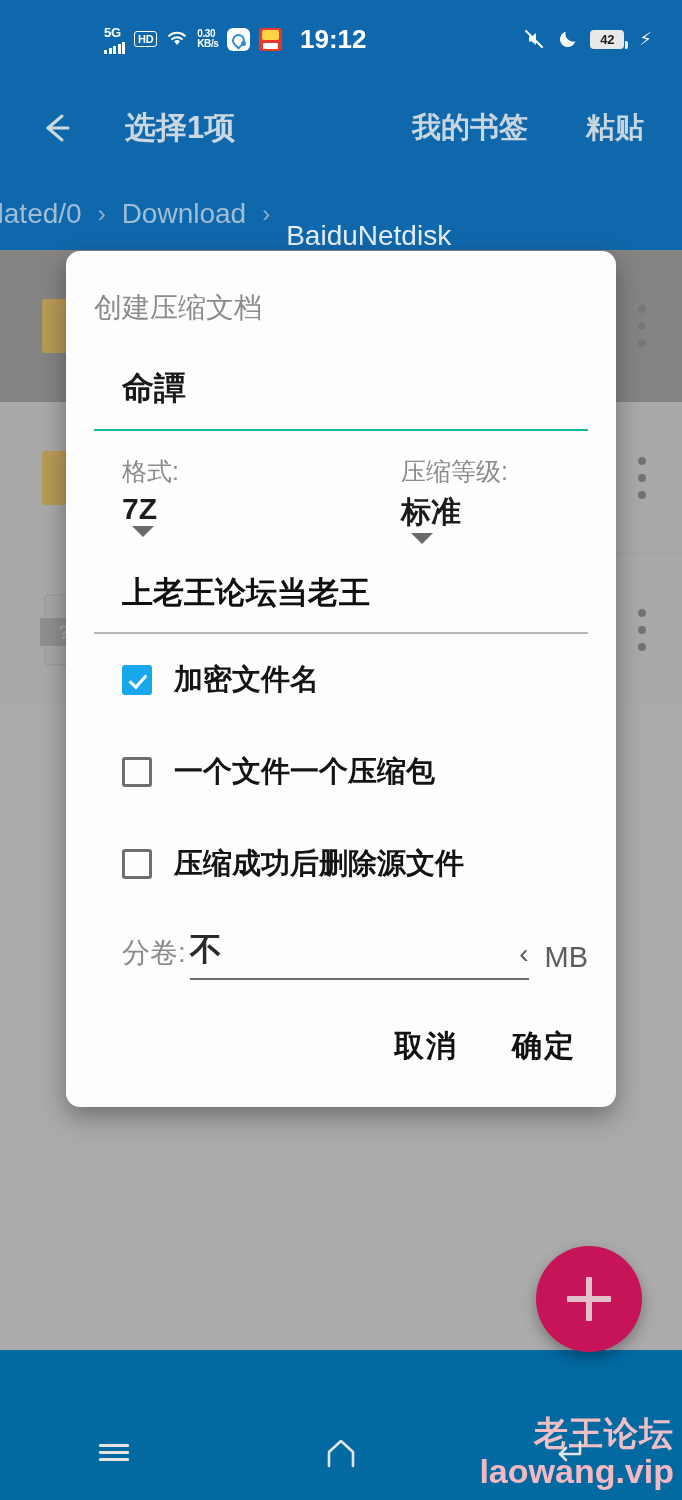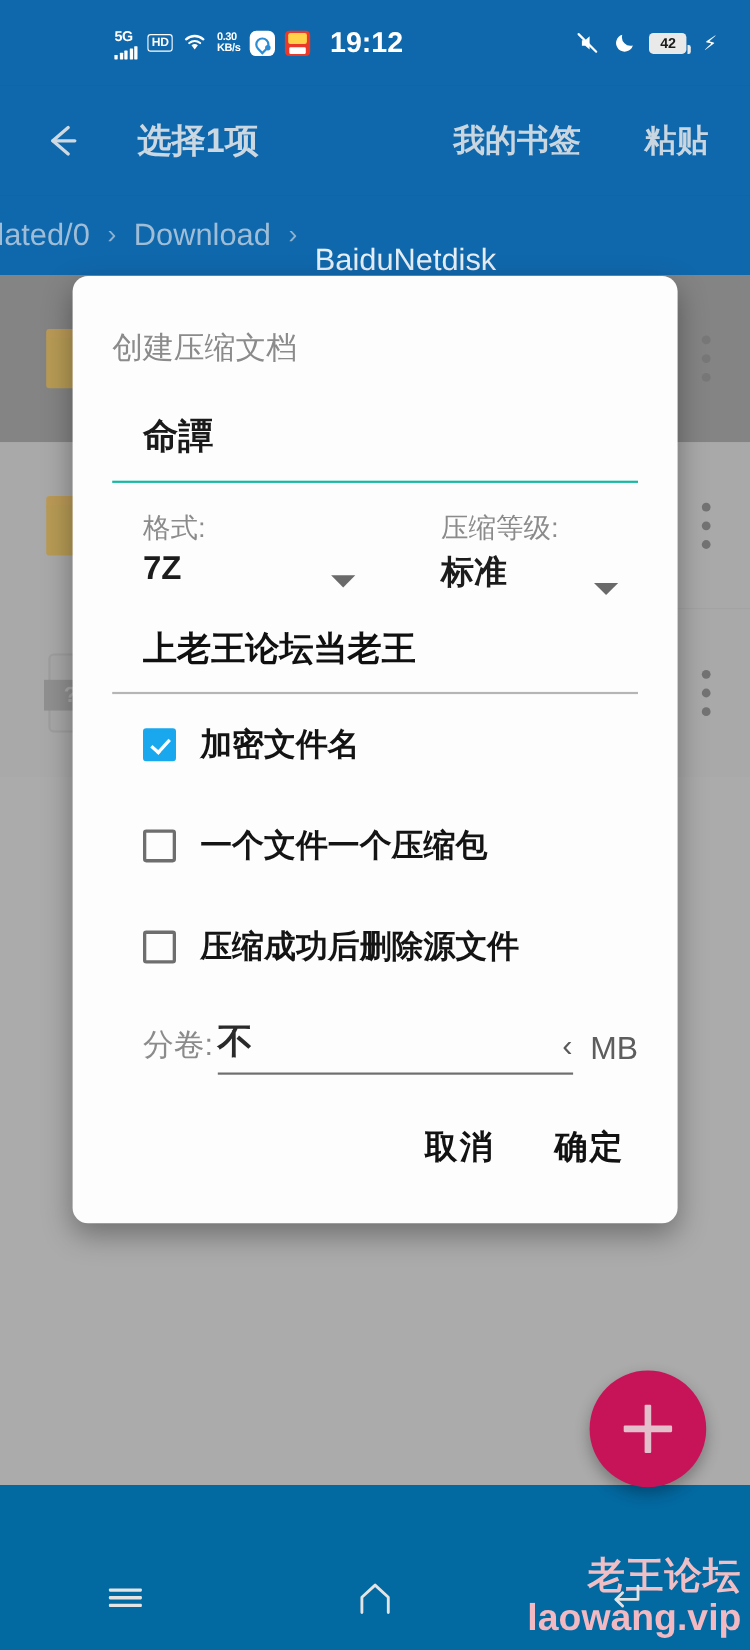--- a/index.html
+++ b/index.html
@@ -325,21 +325,21 @@
 
   
   #dialog {
     position: absolute;
     left: 66px; top: 251px;
     width: 550px;
     background: #fdfdfd;
     border-radius: 14px;
     box-shadow: 0 10px 26px rgba(0,0,0,0.35);
     box-sizing: border-box;
-    padding: 8px;
+    padding: 0;
   }
   #dialog-title {
     color: #8b8b8b;
     font-size: 28px;
     font-weight: normal;
     padding: 38px 0 0 28px;
   }
   #archive-name-field {
     margin: 40px 28px 0 28px;
     padding-left: 28px;
@@ -356,23 +356,24 @@
   .opt-col { width: 50%; box-sizing: border-box; }
   .opt-col.right { padding-left: 32px; }
   .opt-label {
     color: #8b8b8b;
     font-size: 25px;
     padding-left: 28px;
     padding-top: 12px;
   }
   .opt-select {
     display: flex;
-    align-items: flex-end;
+    align-items: flex-start;
     justify-content: space-between;
     padding: 4px 18px 0 28px;
+    flex-direction: column;
   }
   .opt-value {
     color: #1c1c1c;
     font-size: 30px;
     font-weight: bold;
     white-space: nowrap;
   }
   .caret {
     width: 0; height: 0;
     border-left: 11px solid transparent;

